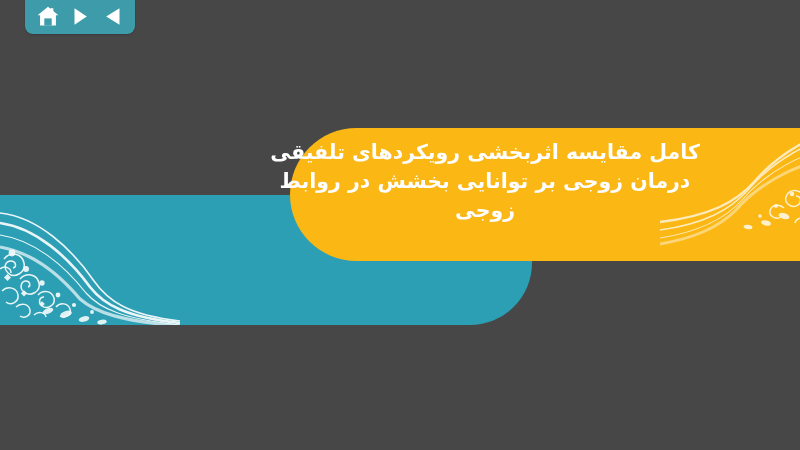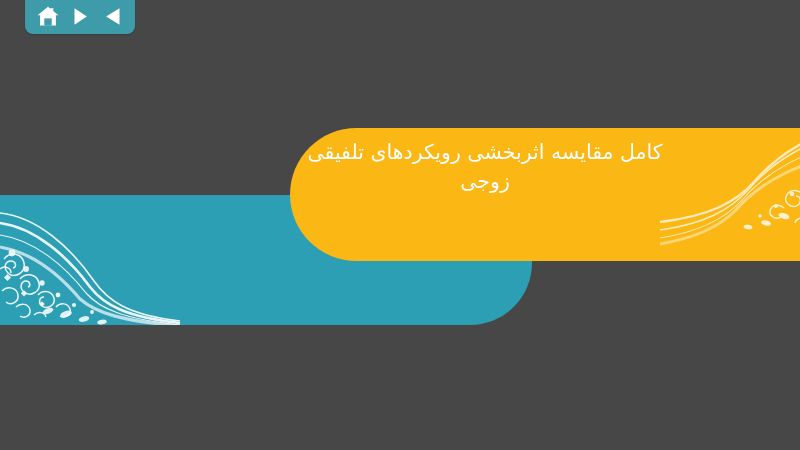--- a/index.html
+++ b/index.html
@@ -77,21 +77,21 @@
   #title-block {
     position:absolute;
     left:250px; top:138px;
     width:470px;
     z-index:40;
     text-align:center;
     direction:rtl;
     color:#FFFFFF;
     font-size:20.5px;
     line-height:29px;
-    font-weight:400;
+    font-weight:700;
     letter-spacing:0;
     pointer-events:none;
     text-shadow:0 0 1px rgba(0,0,0,.05);
   }
   #title-block .tline { display:block; white-space:nowrap; }
 </style>
 </head>
 <body>
 
 <div id="slide">
@@ -188,16 +188,17 @@
         <rect x="150" y="72" width="3.8" height="3.8" transform="rotate(45 152 74)"></rect>
         <ellipse cx="124" cy="88" rx="5.6" ry="2.8" transform="rotate(18 124 88)"></ellipse>
         <ellipse cx="106" cy="95" rx="5" ry="2.5" transform="rotate(14 106 95)"></ellipse>
         <ellipse cx="88" cy="99" rx="4.5" ry="2.2" transform="rotate(10 88 99)"></ellipse>
       </g>
     </svg>
   </div>
 
   <div id="title-block">
     <span class="tline">کامل مقایسه اثربخشی رویکردهای تلفیقی</span>
+    <span class="tline">درمان زوجی بر توانایی بخشش در روابط</span>
     <span class="tline">زوجی</span>
   </div>
 
 </div>
 
 </body></html>

